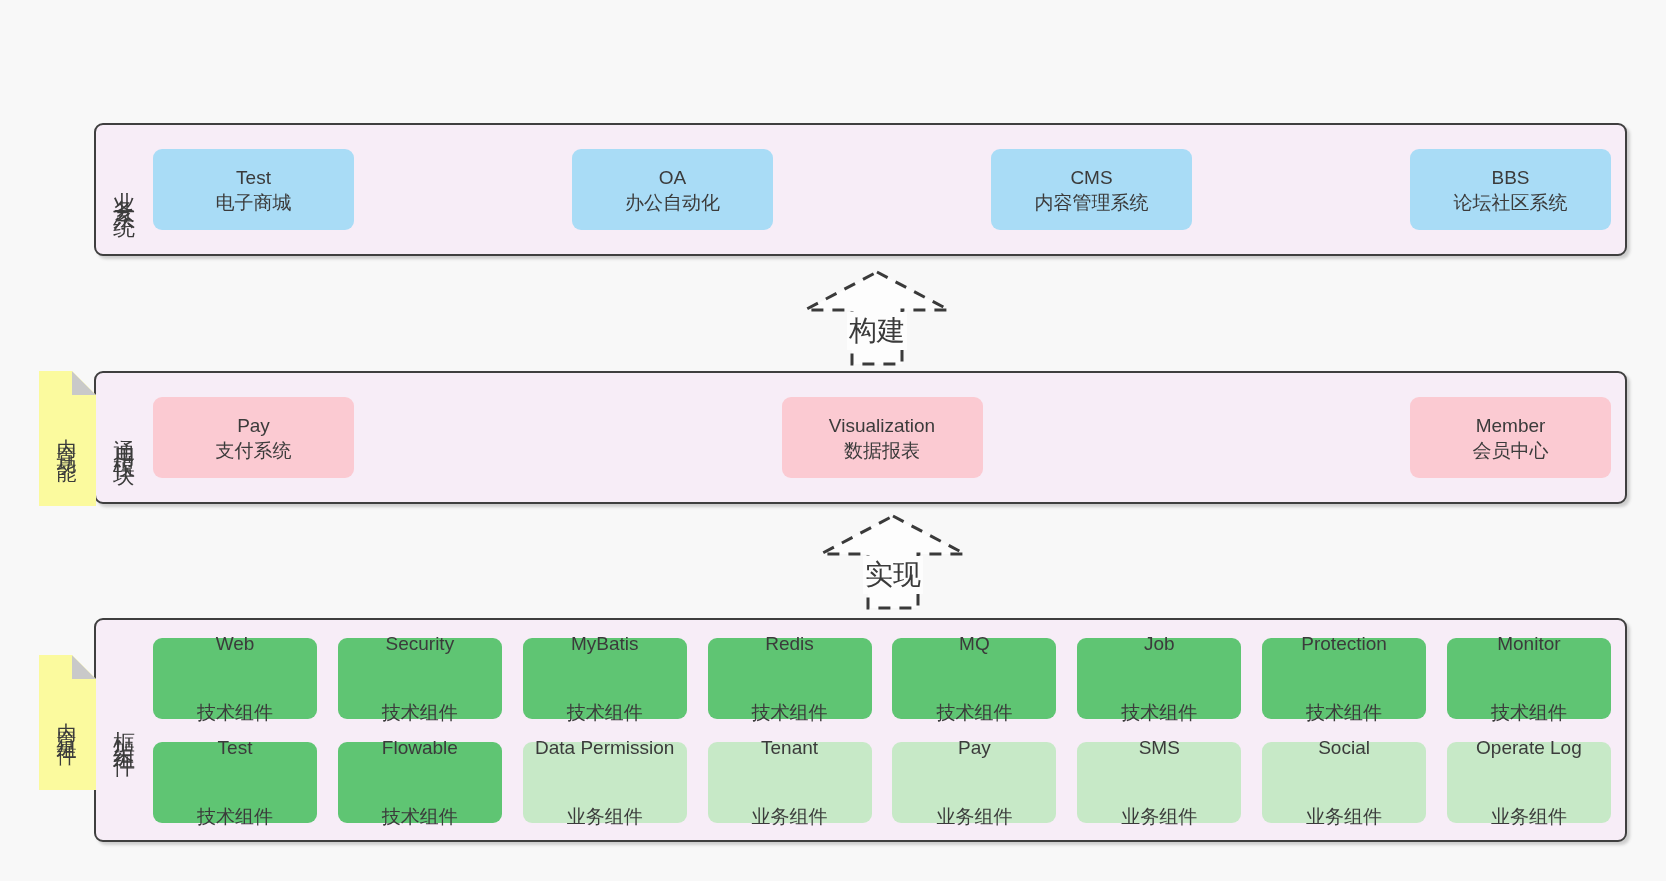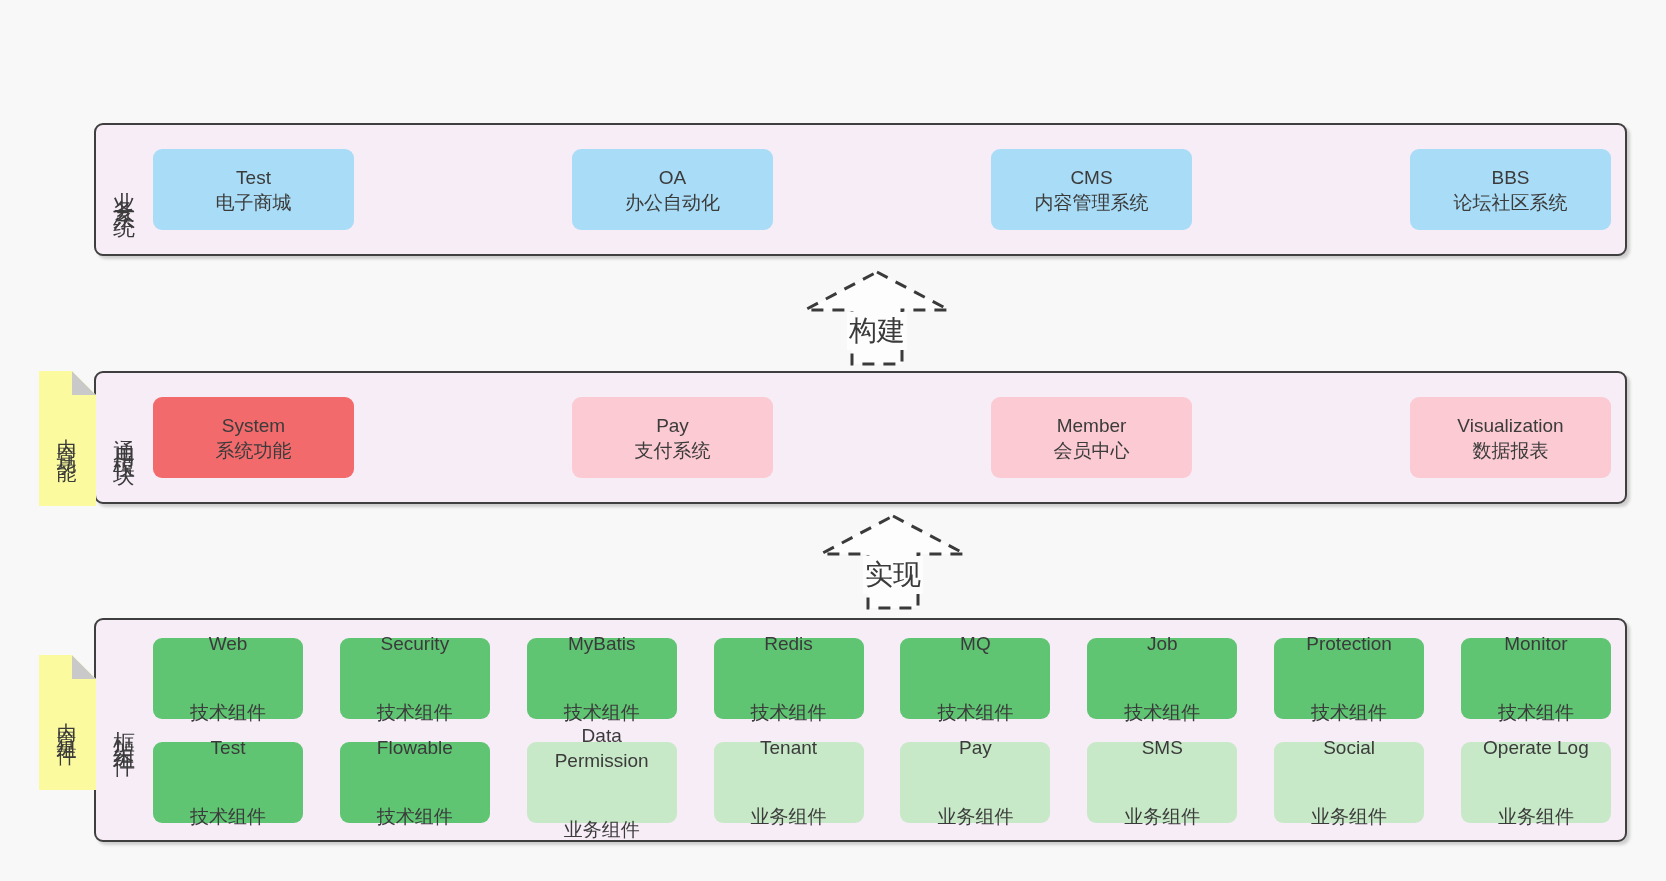--- a/index.html
+++ b/index.html
@@ -61,21 +61,21 @@
     display:flex;flex-direction:column;justify-content:center;gap:23px;
   }
   .row{display:flex;justify-content:space-between;}
   .box{
     height:81px;border-radius:9px;
     display:flex;flex-direction:column;align-items:center;justify-content:center;
     text-align:center;font-size:19px;line-height:25px;
     color:var(--text,#3b3b3b);
   }
   .row-6 .box{width:201px;}
-  .row-8 .box{width:150px;gap:44px;}
+  .row-8 .box{width:164px;gap:44px;}
   .v-blue {background:var(--blue,#a9dcf6);}
   .v-red  {background:var(--red,#f26a6c);}
   .v-pink {background:var(--pink,#fbcad2);}
   .v-green{background:var(--green,#5fc573);}
   .v-lightgreen{background:var(--light-green,#c7e9c7);}
   .box-name{white-space:normal;padding:0 6px;}
   .box-desc{padding:0 4px;}
 
   
   .arrow{position:absolute;width:170px;height:100px;}
@@ -126,35 +126,31 @@
     <section class="layer layer-1">
       <div class="note">
         <div class="fold"></div>
         <div class="vtext">内置功能</div>
       </div>
       <div class="side-label">
         <span class="vtext">通用模块</span>
       </div>
       <div class="rows">
         <div class="row row-6">
-          <div class="box v-red">
-            <div class="box-name">System</div>
-            <div class="box-desc">系统功能</div>
-          </div>
           <div class="box v-pink">
             <div class="box-name">Pay</div>
             <div class="box-desc">支付系统</div>
           </div>
           <div class="box v-pink">
+            <div class="box-name">Visualization</div>
+            <div class="box-desc">数据报表</div>
+          </div>
+          <div class="box v-pink">
             <div class="box-name">Member</div>
             <div class="box-desc">会员中心</div>
-          </div>
-          <div class="box v-pink">
-            <div class="box-name">Visualization</div>
-            <div class="box-desc">数据报表</div>
           </div>
         </div>
       </div>
     </section>
     <section class="layer layer-2">
       <div class="note">
         <div class="fold"></div>
         <div class="vtext">内置组件</div>
       </div>
       <div class="side-label">

